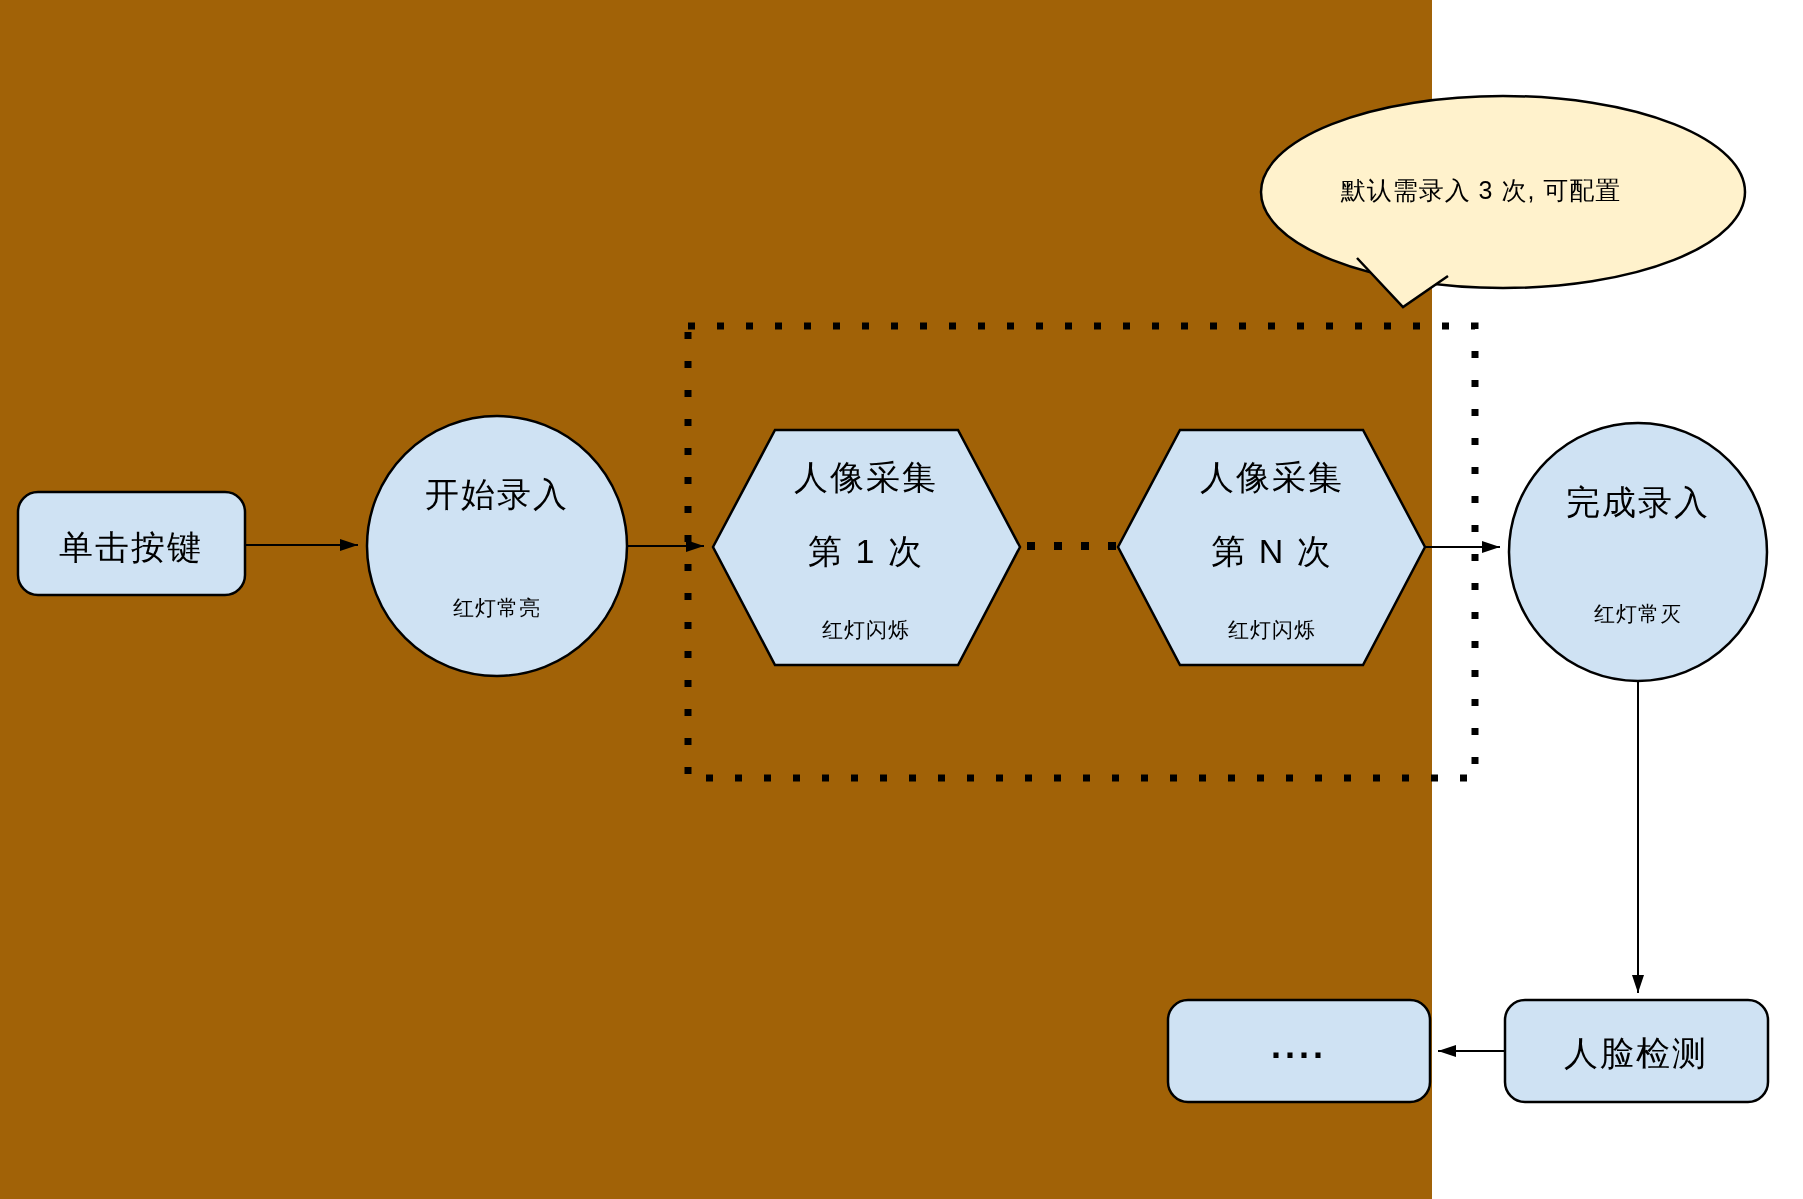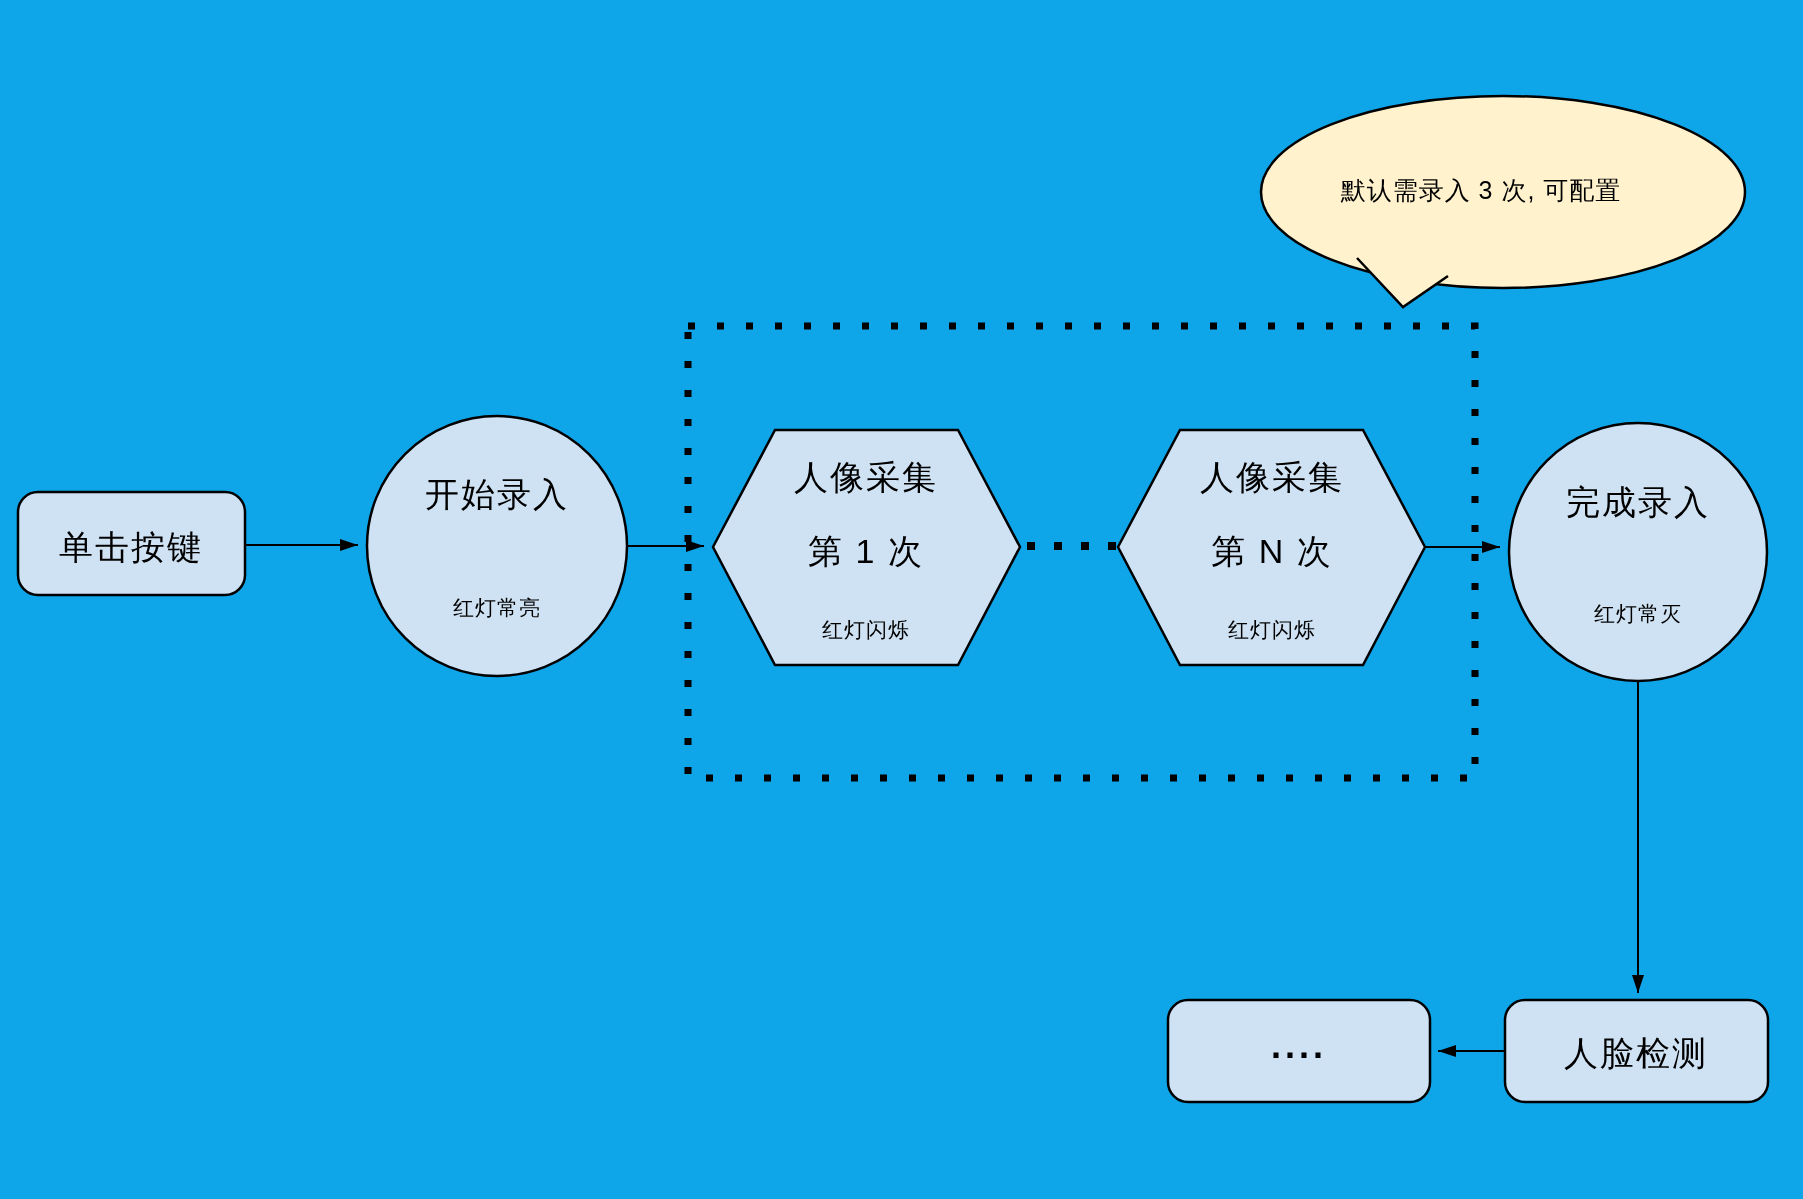--- a/index.html
+++ b/index.html
@@ -1,20 +1,20 @@
 <!DOCTYPE html>
 <html style="--shape-fill: #cfe2f3; --callout-fill: #fff2cc; --stroke: #000000;"><head>
 <meta charset="utf-8">
 <style>
   html, body { margin: 0; padding: 0; background: #ffffff; }
   #canvas {
     position: relative;
-    width: 1803px;
+    width: 1432px;
     height: 1199px;
-    background: #0ea5e9;
+    background: #a16207;
     font-family: "Liberation Sans", sans-serif;
   }
   svg { display: block; }
   .shape   { fill: var(--shape-fill, #cfe2f3); stroke: var(--stroke, #000); stroke-width: 2.5; }
   .callout { fill: var(--callout-fill, #fff2cc); stroke: var(--stroke, #000); stroke-width: 2.5; }
   .edge    { stroke: var(--stroke, #000); stroke-width: 2; fill: none; }
   .dotted-frame { fill: none; stroke: var(--stroke, #000); stroke-width: 7; stroke-dasharray: 7 22; }
   text {
     font-family: "Liberation Sans", sans-serif;
     fill: #000000;

